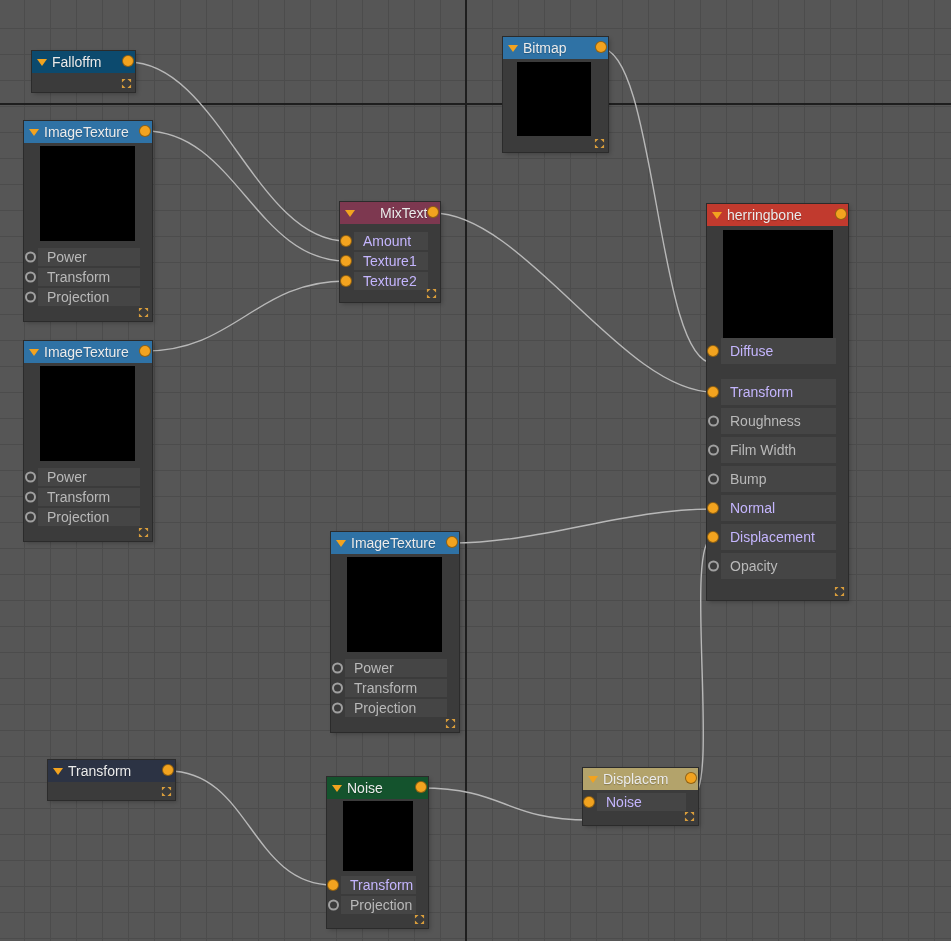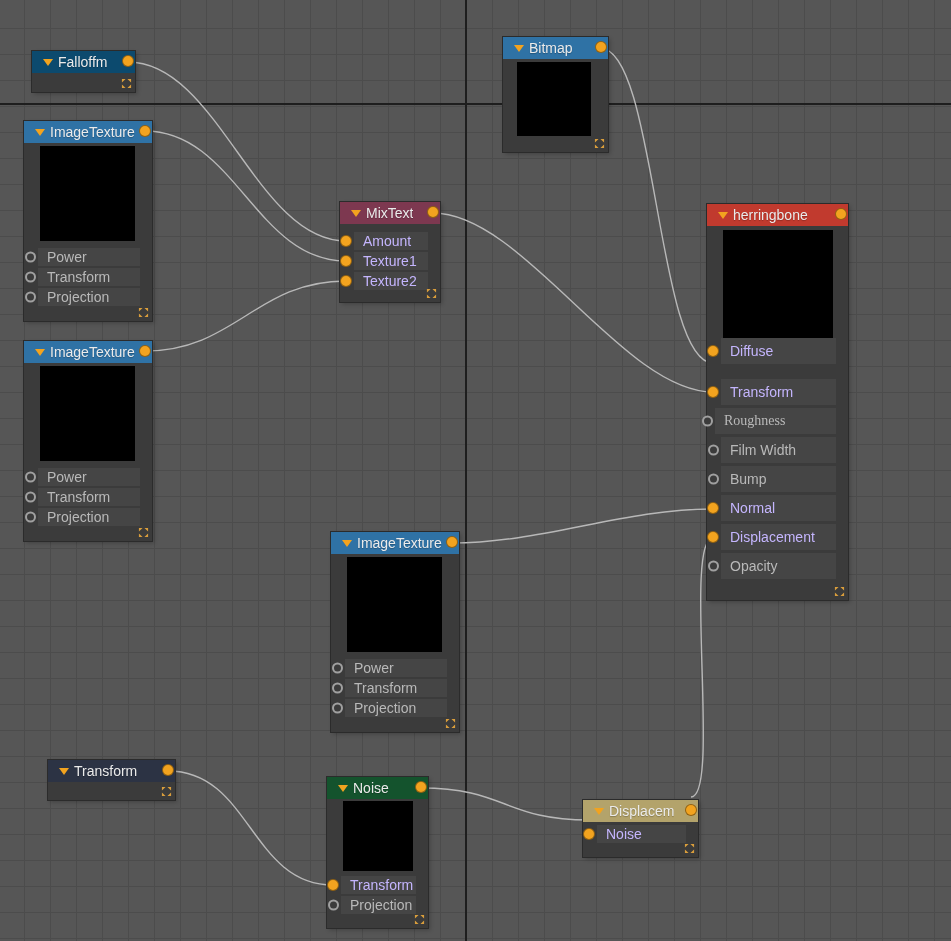--- a/index.html
+++ b/index.html
@@ -18,21 +18,21 @@
   .axis.v{top:0;bottom:0;width:2px;}
   .axis.h{left:0;right:0;height:2px;}
   #wires{position:absolute;left:0;top:0;z-index:2;}
   #wires path{fill:none;stroke-width:1.4px;}
   .node{
     position:absolute;z-index:3;background:#3b3b3b;
     box-shadow:0 0 0 1px #2b2b2b, 2px 2px 4px rgba(0,0,0,0.25);
   }
   .node-header{
     position:relative;height:22px;display:flex;align-items:center;
-    padding-left:11px;box-sizing:border-box;
+    padding-left:5px;box-sizing:border-box;
   }
   .tri{
     width:0;height:0;margin-right:5px;flex:0 0 auto;
     border-left:5px solid transparent;border-right:5px solid transparent;
     border-top:7px solid #f2a31f;
   }
   .title{
     color:#ebebeb;white-space:nowrap;overflow:hidden;
     text-shadow:0 1px 1px rgba(0,0,0,0.25);
   }
@@ -124,21 +124,21 @@
         </div>
         <div class="row" style="left: 14px; right: 12px; top: 167px; height: 18px;">
           <span class="port open"></span>
           <span class="label">Projection</span>
         </div>
         <svg class="expand" viewBox="0 0 12 12">
           <path d="M1 5 L1 1 L5 1 Z M7 1 L11 1 L11 5 Z M11 7 L11 11 L7 11 Z M5 11 L1 11 L1 7 Z" fill="#da9e3c"></path>
         </svg>
       </div>
       <div class="node" style="left: 340px; top: 202px; width: 100px; height: 100px;">
-        <div class="node-header" style="background: rgb(125, 56, 80);">
+        <div class="node-header" style="background: rgb(125, 56, 80); gap: 20px;">
           <span class="tri"></span>
           <span class="title">MixText</span>
           <span class="out-port"></span>
         </div>
         <div class="row connected" style="left: 14px; right: 12px; top: 30px; height: 18px;">
           <span class="port connected"></span>
           <span class="label">Amount</span>
         </div>
         <div class="row connected" style="left: 14px; right: 12px; top: 50px; height: 18px;">
           <span class="port connected"></span>
@@ -171,21 +171,21 @@
         </div>
         <div class="preview" style="left: 16px; top: 26px; width: 110px; height: 110px;"></div>
         <div class="row connected" style="left: 14px; right: 12px; top: 134px; height: 26px;">
           <span class="port connected"></span>
           <span class="label">Diffuse</span>
         </div>
         <div class="row connected" style="left: 14px; right: 12px; top: 175px; height: 26px;">
           <span class="port connected"></span>
           <span class="label">Transform</span>
         </div>
-        <div class="row" style="left: 8px; right: 12px; top: 204px; height: 26px; font-family: Liberation Serif, serif;">
+        <div class="row" style="left: 14px; right: 12px; top: 204px; height: 26px;">
           <span class="port open"></span>
           <span class="label">Roughness</span>
         </div>
         <div class="row" style="left: 14px; right: 12px; top: 233px; height: 26px; text-align: center;">
           <span class="port open"></span>
           <span class="label">Film Width</span>
         </div>
         <div class="row" style="left: 14px; right: 12px; top: 262px; height: 26px;">
           <span class="port open"></span>
           <span class="label">Bump</span>
@@ -251,21 +251,21 @@
           <span class="label">Transform</span>
         </div>
         <div class="row" style="left: 14px; right: 12px; top: 119px; height: 18px;">
           <span class="port open"></span>
           <span class="label">Projection</span>
         </div>
         <svg class="expand" viewBox="0 0 12 12">
           <path d="M1 5 L1 1 L5 1 Z M7 1 L11 1 L11 5 Z M11 7 L11 11 L7 11 Z M5 11 L1 11 L1 7 Z" fill="#da9e3c"></path>
         </svg>
       </div>
-      <div class="node" style="left: 583px; top: 800px; width: 115px; height: 57px;">
+      <div class="node" style="left: 583px; top: 768px; width: 115px; height: 57px;">
         <div class="node-header" style="background: rgb(179, 163, 107);">
           <span class="tri"></span>
           <span class="title">Displacem</span>
           <span class="out-port"></span>
         </div>
         <div class="row connected" style="left: 14px; right: 12px; top: 25px; height: 18px;">
           <span class="port connected"></span>
           <span class="label">Noise</span>
         </div>
         <svg class="expand" viewBox="0 0 12 12">

